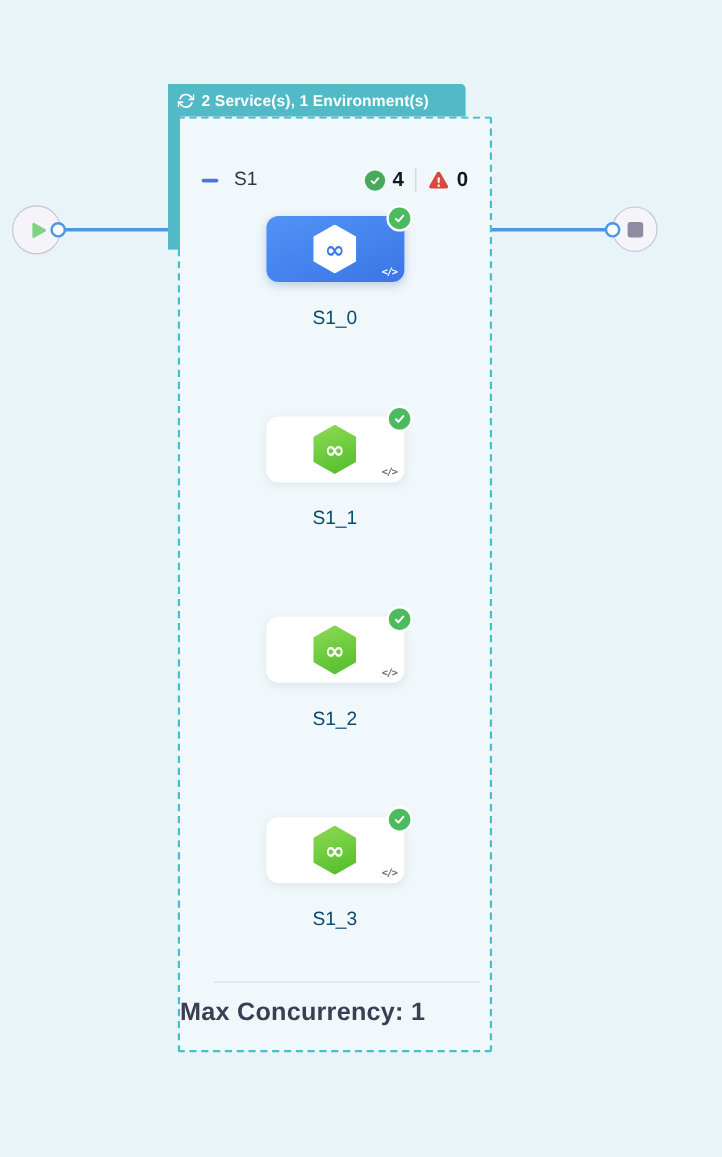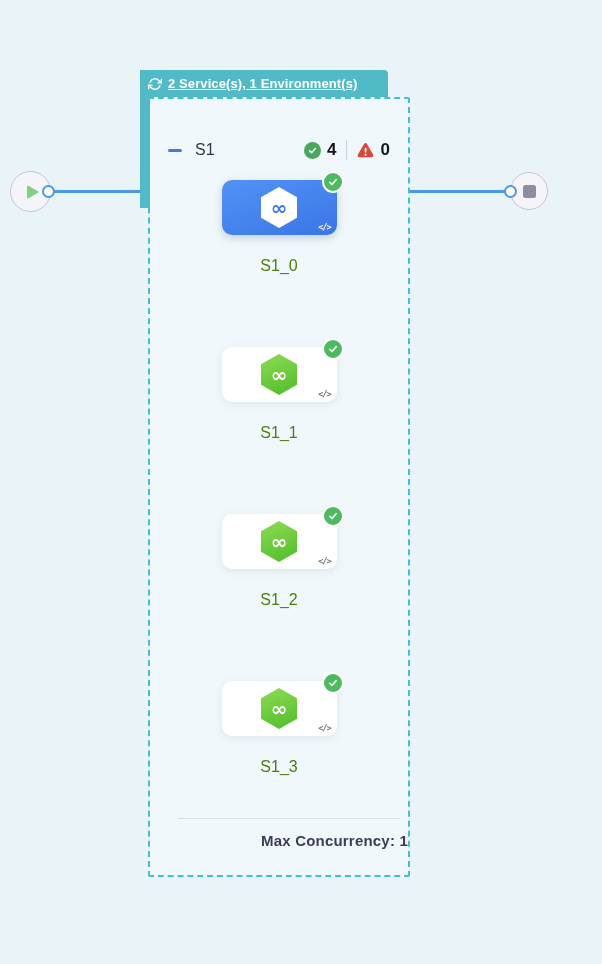--- a/index.html
+++ b/index.html
@@ -19,21 +19,21 @@
   .stop-square{width:13px;height:13px;background:#8e8ca2;border-radius:2.5px;}
   .port{position:absolute;width:13px;height:13px;border-radius:50%;background:#fff;
     border:2.5px solid #4a97e8;box-sizing:border-box;z-index:4;}
   .port-start{left:42px;top:185px;}
   .port-end{left:504px;top:185px;}
   
   .loop-tail{position:absolute;left:140px;top:70px;width:10px;height:138px;background:#52b9c6;z-index:5;}
   .loop-badge{position:absolute;left:140px;top:70px;width:248px;height:27px;background:#52b9c6;
     border-radius:4px 4px 0 0;z-index:6;display:flex;align-items:center;gap:6px;
     padding:0 8px;box-sizing:border-box;color:#fff;cursor:pointer;}
-  .loop-badge-label{font-size:13px;font-weight:700;letter-spacing:.1px;white-space:nowrap;text-decoration:underline;}
+  .loop-badge-label{font-size:13px;font-weight:700;letter-spacing:.1px;white-space:nowrap;}
   
   .stage-container{position:absolute;left:148px;top:97px;width:262px;height:780px;box-sizing:border-box;
     border:2px dashed #43c0cf;border-radius:2px;background:#f1f8fb;z-index:2;}
   
   .group-header{position:absolute;top:18px;left:10px;right:0;height:26px;display:flex;align-items:center;margin-top:20px;}
   .collapse-icon{width:14px;height:3px;background:#4d74d8;border-radius:2px;margin:0 13px 0 8px;cursor:pointer;}
   .group-name{font-size:16px;color:#35354a;font-weight:500;cursor:pointer;}
   .stats{margin-left:auto;display:flex;align-items:center;gap:6px;margin-right:18px;}
   .stat-circle{width:17px;height:17px;border-radius:50%;background:#4aa85d;display:flex;
     align-items:center;justify-content:center;}
@@ -50,25 +50,25 @@
     display:flex;align-items:center;justify-content:center;font-weight:700;font-size:20px;
     font-family:"DejaVu Sans",sans-serif;line-height:1;}
   .hex-white{background:#ffffff;color:#3a7ae8;}
   .hex-green{background:linear-gradient(160deg,#8bd952 5%,#53be2c 95%);color:#ffffff;}
   .code-icon{position:absolute;right:6px;bottom:3px;font-size:8.5px;font-weight:700;
     font-family:"DejaVu Sans Mono",monospace;letter-spacing:-1px;}
   .card-blue .code-icon{color:#ffffff;}
   .card-white .code-icon{color:#6c6c7a;}
   .status-badge{position:absolute;top:-9px;right:-7px;width:18px;height:18px;border-radius:50%;
     background:#4cbb5f;border:2px solid #ffffff;display:flex;align-items:center;justify-content:center;}
-  .node-label{margin-top:22px;font-size:16px;color:#4d7c0f;font-weight:500;}
+  .node-label{margin-top:22px;font-size:16px;color:#0c4a6e;font-weight:500;}
   
   .footer-divider{position:absolute;left:28px;right:8px;top:719px;height:1px;background:#dbdde7;}
-  .max-concurrency{position:absolute;top:733px;left:0;width:100%;text-align:right;
-    font-size:15px;font-weight:700;color:#3d3d53;letter-spacing:.2px;}
+  .max-concurrency{position:absolute;top:733px;left:0;width:100%;text-align:left;
+    font-size:21px;font-weight:700;color:#3d3d53;letter-spacing:.2px;}
 </style>
 </head>
 <body>
 
 <div class="edge edge-left"></div>
 <div class="edge edge-right"></div>
 
 <div class="terminal terminal-start">
   <span style="display:flex;margin-left:3px;">
     <svg width="16" height="16" viewBox="0 0 24 24">

